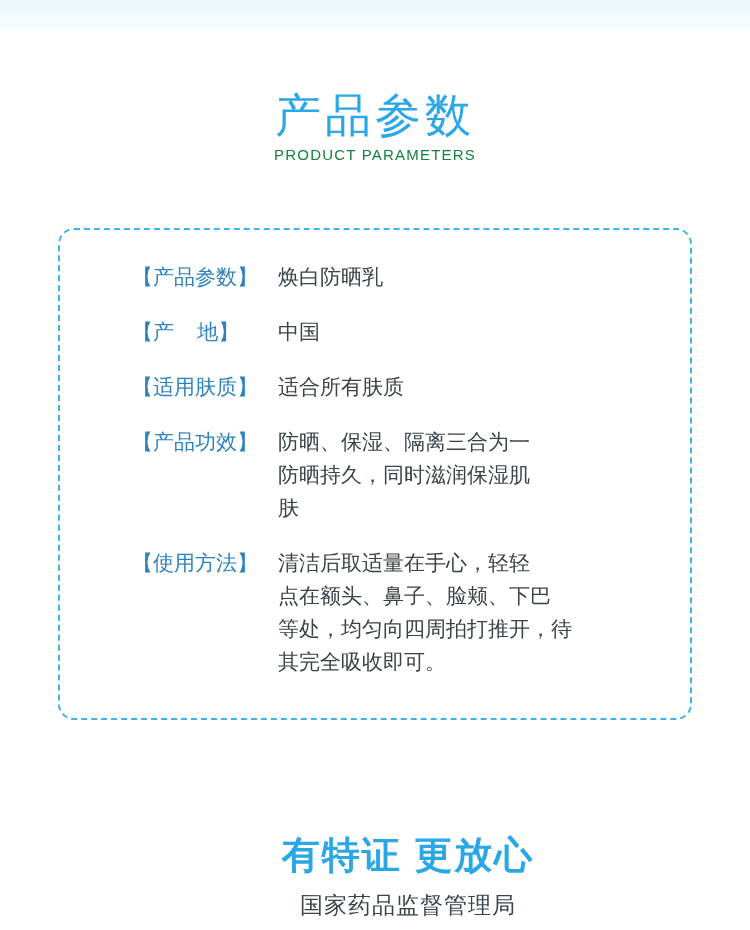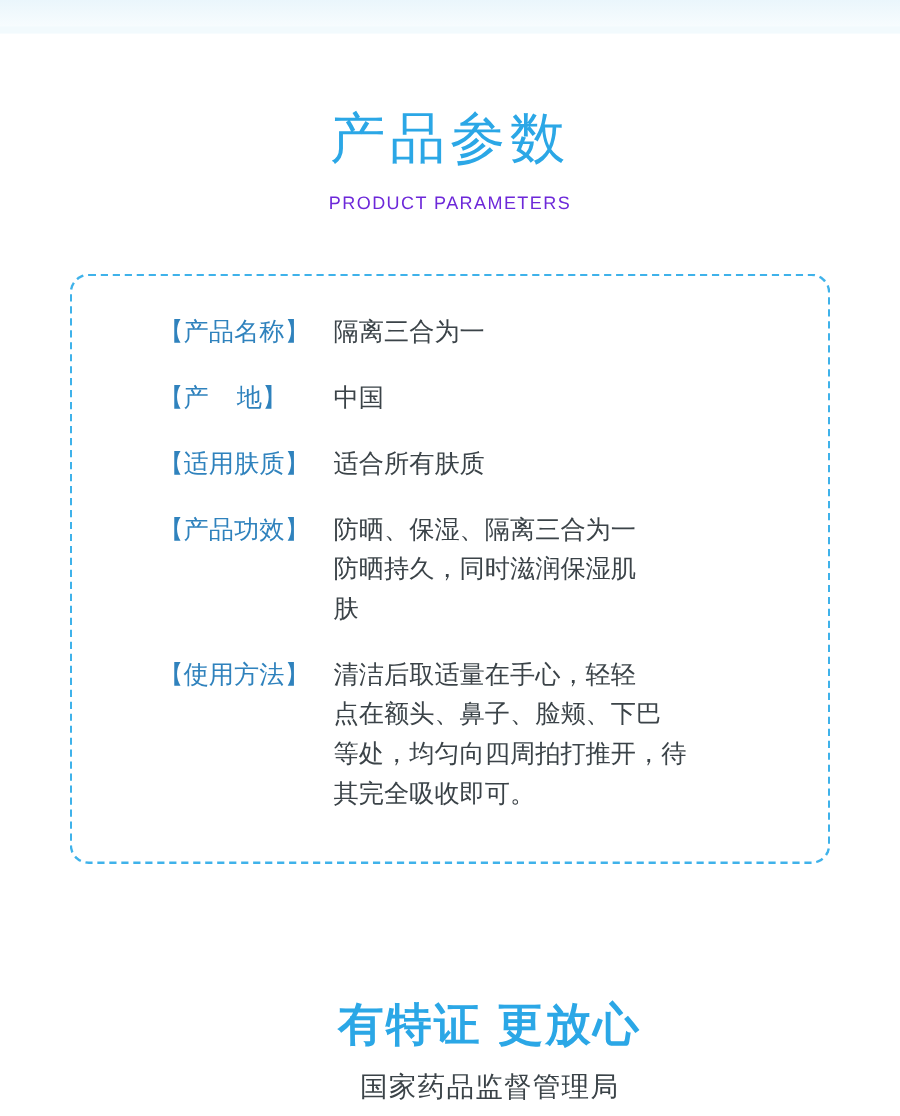--- a/index.html
+++ b/index.html
@@ -55,23 +55,23 @@
   }
   .title-cn {
     font-size: 46px;
     font-weight: normal;
     color: #2ba7e6;
     letter-spacing: 4px;
     line-height: 54px;
     margin: 0;
   }
   .title-en {
-    margin-top: 19px;
+    margin-top: 4px;
     font-size: 15px;
-    color: #6d28d9;
+    color: #15803d;
     letter-spacing: 1.2px;
     font-weight: normal;
   }
 
   .param-box {
     position: absolute;
     top: 228px;
     left: 58px;
     width: 634px;
     height: 492px;
@@ -144,22 +144,22 @@
 
   <div class="title-wrap">
     <div class="title-cn">产品参数</div>
     <div class="title-en">PRODUCT PARAMETERS</div>
   </div>
 
   <div class="param-box">
     <div class="rows">
 
       <div class="row">
-        <div class="row-label">【产品名称】</div>
-        <div class="row-value">隔离三合为一</div>
+        <div class="row-label">【产品参数】</div>
+        <div class="row-value">焕白防晒乳</div>
       </div>
 
       <div class="row">
         <div class="row-label">【产    地】</div>
         <div class="row-value">中国</div>
       </div>
 
 
       <div class="row">
         <div class="row-label">【适用肤质】</div>

